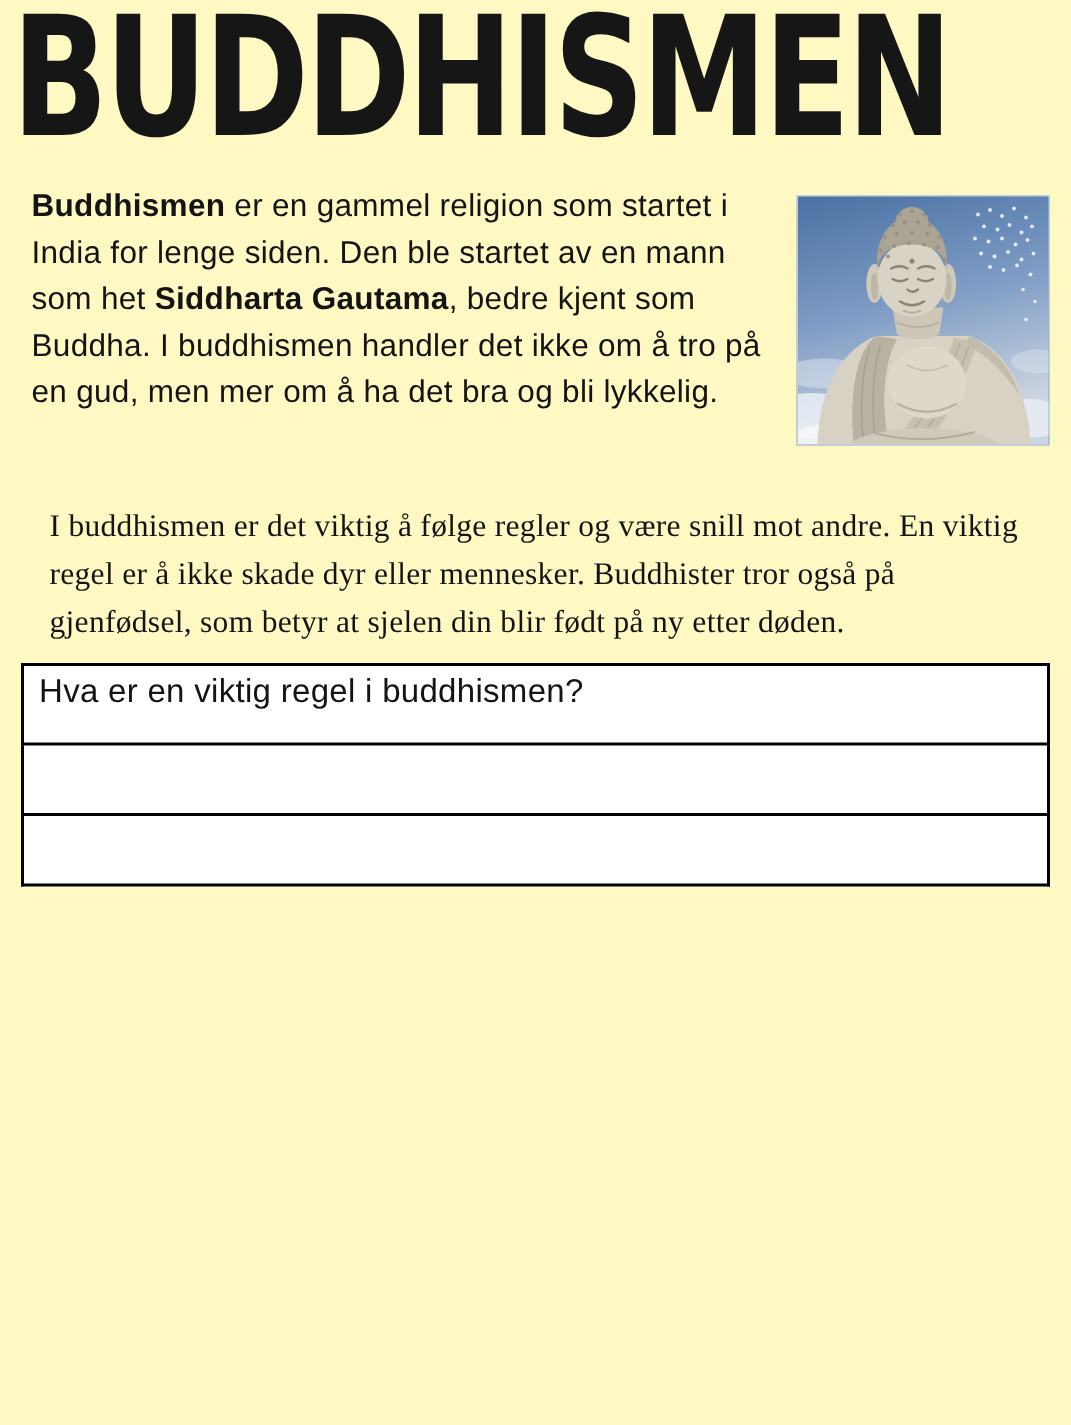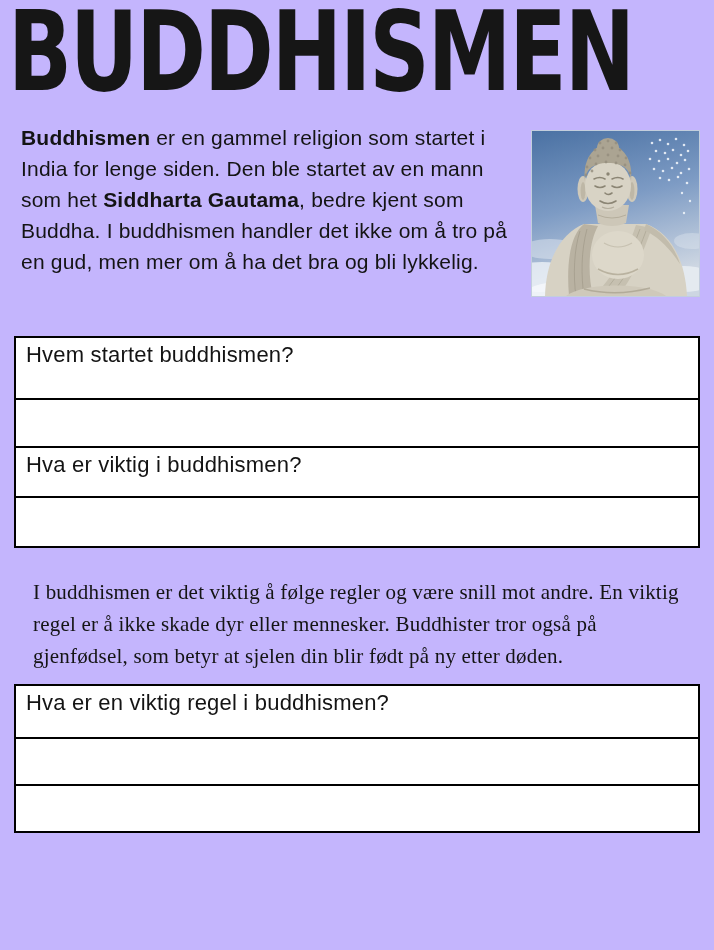--- a/index.html
+++ b/index.html
@@ -2,21 +2,21 @@
 <html><head>
 <meta charset="utf-8">
 <style>
   * { box-sizing: border-box; }
   html, body { margin: 0; padding: 0; background: #ffffff; }
   .page {
     position: relative;
     width: 714px;
     height: 950px;
     margin: 0 auto;
-    background: #c4b5fd;
+    background: #fef9c3;
     overflow: hidden;
     font-family: "Liberation Sans", sans-serif;
     color: #141414;
   }
   
   .title-wrap {
     height: 106px;
     margin: -4px 0 0 8px;
     overflow: visible;
   }
@@ -202,36 +202,20 @@
           <path d="M73,62 Q76,65 80,62"></path>
           <path d="M68,70 Q76,75 84,70"></path>
         </g>
         <circle cx="76" cy="43" r="1.7" fill="#8b8574"></circle>
         <path d="M70,76 Q76,79 82,76" stroke="#a49d8b" stroke-width="1.2" fill="none" opacity="0.7"></path>
       </svg>
     </figure>
     <p><strong>Buddhismen</strong><span> er en gammel religion som startet i India for lenge siden. Den ble startet av en mann som het </span><strong>Siddharta Gautama</strong><span>, bedre kjent som Buddha. I buddhismen handler det ikke om å tro på en gud, men mer om å ha det bra og bli lykkelig.</span></p>
   </div>
 
-  <table class="qa-table t1">
-    <tbody>
-      <tr class="row-q1a">
-        <td>Hvem startet buddhismen?</td>
-      </tr>
-      <tr class="row-a">
-        <td></td>
-      </tr>
-      <tr class="row-q2">
-        <td>Hva er viktig i buddhismen?</td>
-      </tr>
-      <tr class="row-a2">
-        <td></td>
-      </tr>
-    </tbody>
-  </table>
 
   <div class="para2 body-text">
     <p>I buddhismen er det viktig å følge regler og være snill mot andre. En viktig regel er å ikke skade dyr eller mennesker. Buddhister tror også på gjenfødsel, som betyr at sjelen din blir født på ny etter døden.</p>
   </div>
 
   <table class="qa-table t2">
     <tbody>
       <tr class="row-q3">
         <td>Hva er en viktig regel i buddhismen?</td>
       </tr>

